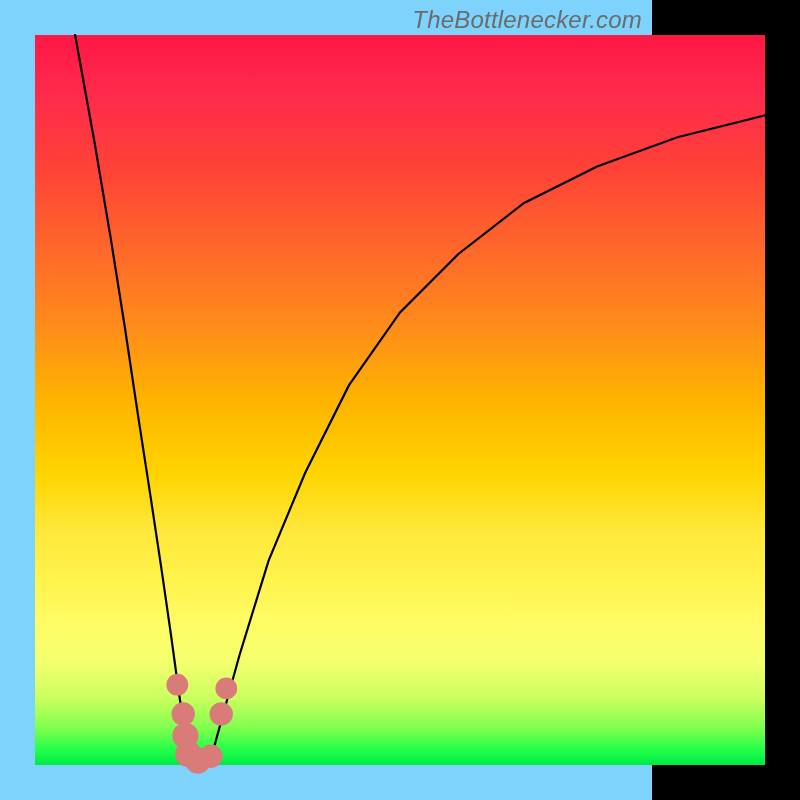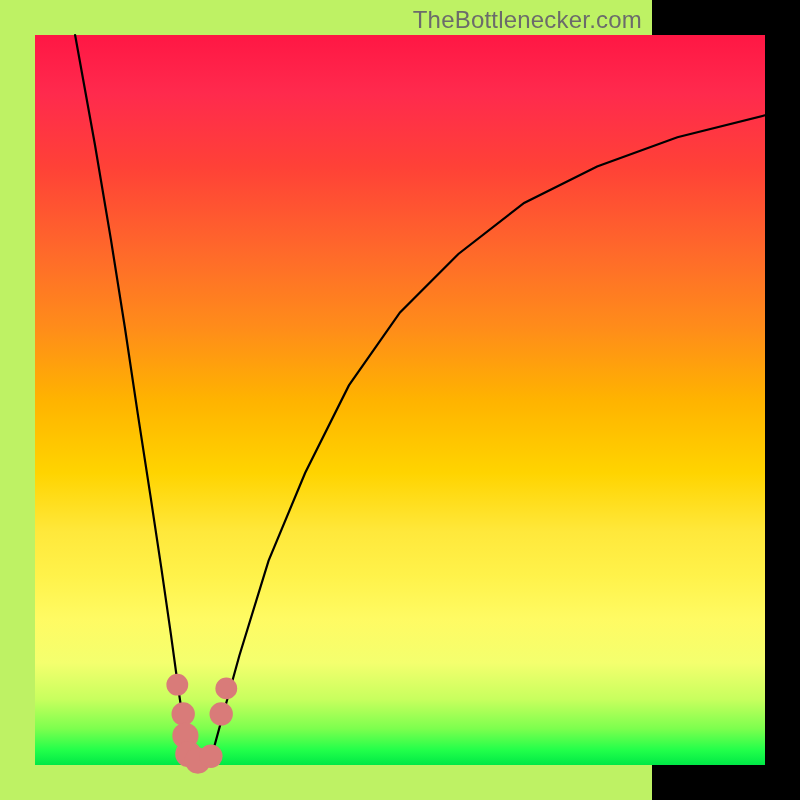--- a/index.html
+++ b/index.html
@@ -10,21 +10,22 @@
     background: #000;
     overflow: hidden;
     font-family: Arial, Helvetica, sans-serif;
   }
   .frame {
     position: absolute;
     left: 0;
     top: 0;
     width: 652px;
     height: 800px;
-    background: #bef264;
+    background: #7dd3fc;
+    font-style: italic;
   }
   .plot-area {
     position: absolute;
     left: 35px;
     top: 35px;
     width: 730px;
     height: 730px;
     
     background: linear-gradient(
       to bottom,

